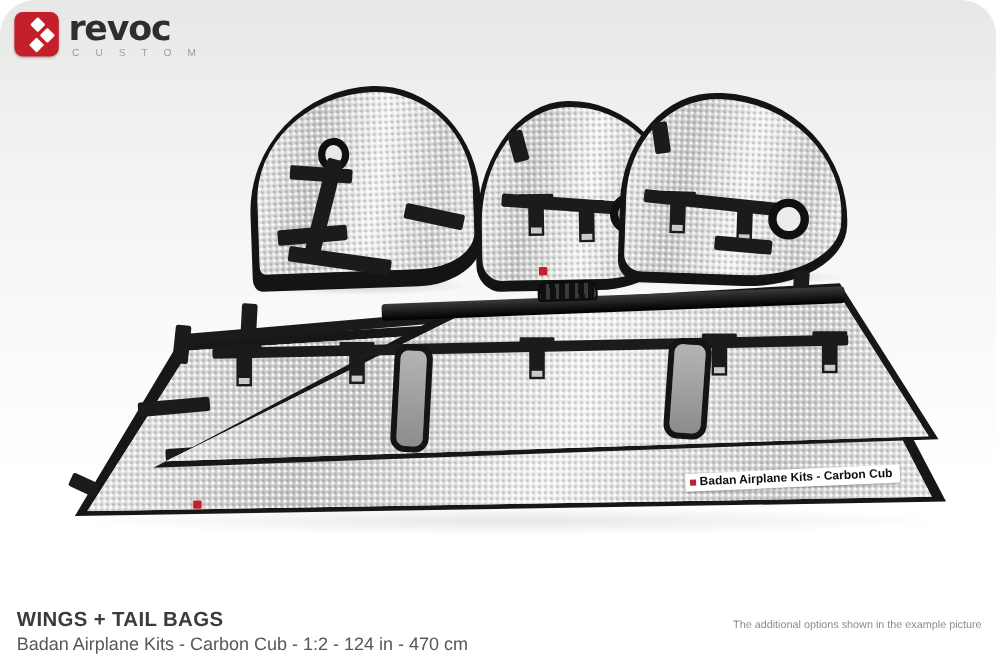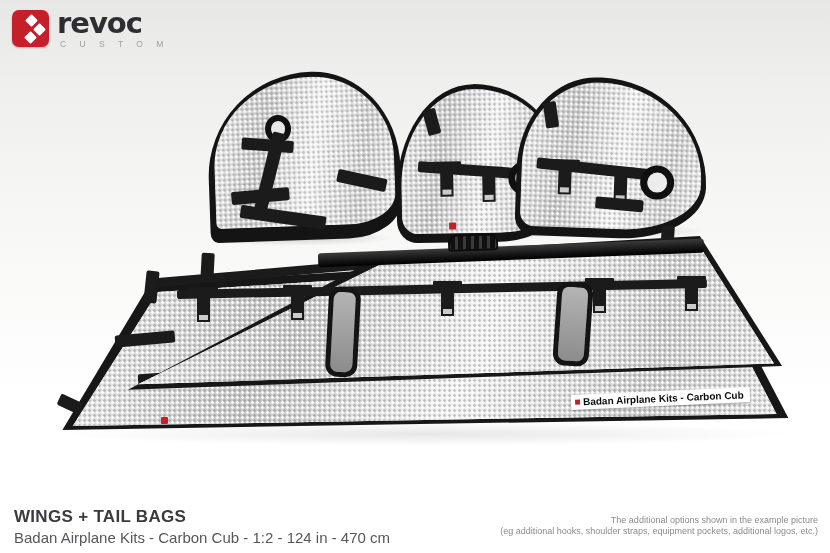--- a/index.html
+++ b/index.html
@@ -1,19 +1,20 @@
 <!DOCTYPE html>
 <html><head>
 <meta charset="utf-8">
 <style>
   html,body{margin:0;padding:0;}
   .page{
     position:relative; width:830px; height:553px; overflow:hidden;
     font-family:"Liberation Sans", sans-serif;
     background:linear-gradient(180deg,#e7e7e6 0%,#efefee 15%,#f7f7f6 40%,#ffffff 72%,#ffffff 100%);
+    border-radius:29px;
   }
   
   .logo{position:absolute;left:12px;top:10px;display:flex;align-items:flex-start;}
   .logo-mark{position:relative;width:37px;height:37px;background:#c4202b;border-radius:7px;
     box-shadow:0 1px 2px rgba(0,0,0,.25);}
   .diamond{position:absolute;width:9px;height:9px;background:#ffffff;transform:rotate(45deg);border-radius:1px;}
   .d1{left:15px;top:6px;} .d2{left:23px;top:15px;} .d3{left:14px;top:23px;}
   .logo-text{margin-left:8px;}
   .brand-name{font-family:"DejaVu Sans", sans-serif;font-weight:bold;font-size:29px;line-height:27px;
     color:#2d2d32;letter-spacing:-1px;}
@@ -174,16 +175,15 @@
 
   </div>
 
   <div class="caption">
     <h1>WINGS + TAIL BAGS</h1>
     <p>Badan Airplane Kits - Carbon Cub - 1:2 - 124 in - 470 cm</p>
   </div>
 
   <div class="disclaimer">
     <div>The additional options shown in the example picture</div>
-    <div>(eg additional hooks, shoulder straps, equipment pockets, additional logos, etc.)</div>
   </div>
 
 </div>
 
 </body></html>

